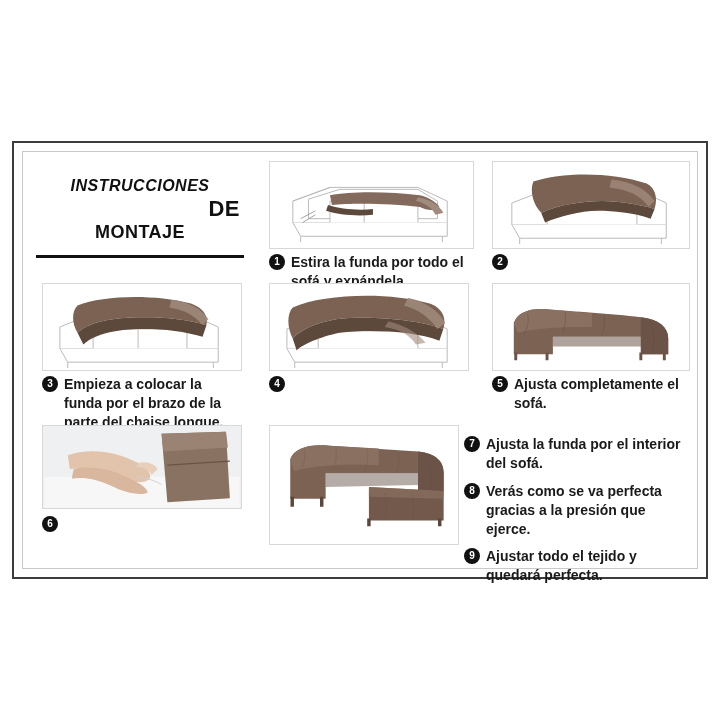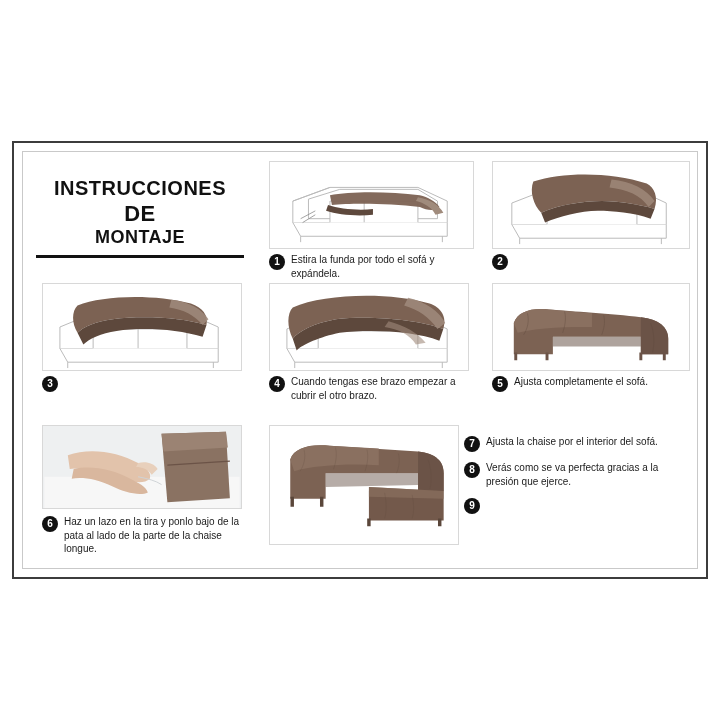--- a/index.html
+++ b/index.html
@@ -48,22 +48,22 @@
     width: 200px;
     text-align: center;
   }
   .title-line {
     display: block;
     font-weight: bold;
     letter-spacing: 0.5px;
     color: #111111;
     line-height: 1.18;
   }
-  .title-line.l1 { font-size: 20px; }
-  .title-line.l2 { font-size: 22px; }
+  .title-line.l1 { font-size: 16px; font-style: italic; }
+  .title-line.l2 { font-size: 22px; text-align: right; }
   .title-line.l3 { font-size: 18px; }
   .title-rule {
     position: absolute;
     left: 22px;
     top: 112px;
     width: 208px;
     height: 3px;
     background: #111111;
   }
 
@@ -95,23 +95,24 @@
     border-radius: 50%;
     background: #111111;
     color: #ffffff;
     font-size: 10px;
     font-weight: bold;
     line-height: 16px;
     text-align: center;
     margin-top: 1px;
   }
   .caption {
-    font-size: 10px;
+    font-size: 14px;
     line-height: 1.35;
     color: #1a1a1a;
+    font-weight: bold;
   }
 
   
   .step-list {
     position: absolute;
     left: 450px;
     top: 292px;
     width: 222px;
   }
   .step-list .caption-row {
@@ -196,20 +197,21 @@
           </g>
           <g>
             <path d="M34 22 C60 12, 110 10, 150 20 C162 24, 168 32, 166 42 C140 34, 100 32, 70 36 C52 38, 40 44, 34 50 C28 40, 28 28, 34 22 Z" fill="#7c6253"></path>
             <path d="M34 50 C40 44, 52 38, 70 36 C100 32, 140 34, 166 42 L162 54 C136 46, 100 44, 74 48 C58 50, 46 56, 40 62 Z" fill="#5d483c"></path>
             <path d="M130 16 C148 18, 162 26, 168 36 L162 42 C154 32, 142 26, 128 24 Z" fill="#a08b7c" opacity="0.85"></path>
           </g>
         </svg>
       </div>
       <div class="caption-row" style="left:0; top:92px; width:200px;">
         <span class="badge">3</span>
+        <span class="caption">Empieza a colocar la funda por el brazo de la parte del chaise longue.</span>
       </div>
     </div>
 
     <div class="panel" style="left:255px; top:140px; width:200px; height:120px;">
       <div class="art" style="width:200px; height:88px;">
         <svg viewBox="0 0 200 88" xmlns="http://www.w3.org/2000/svg">
           <g stroke="#b9b9b9" stroke-width="1" fill="#ffffff">
             <path d="M16 66 L16 46 L48 32 L150 32 L180 46 L180 66 Z"></path>
             <path d="M48 66 L48 48 L150 48 L150 66"></path>
             <path d="M16 66 L24 80 L180 80 L180 66"></path>
@@ -218,21 +220,20 @@
           <g>
             <path d="M22 24 C54 10, 120 8, 162 20 C174 24, 180 34, 176 46 C150 36, 100 32, 66 36 C44 40, 28 48, 22 56 C16 44, 16 30, 22 24 Z" fill="#7c6253"></path>
             <path d="M22 56 C28 48, 44 40, 66 36 C100 32, 150 36, 176 46 L172 58 C146 48, 100 46, 70 50 C50 54, 32 62, 26 68 Z" fill="#5d483c"></path>
             <path d="M140 14 C158 18, 172 28, 178 40 L170 46 C162 34, 150 26, 136 22 Z" fill="#a08b7c" opacity="0.85"></path>
             <path d="M120 38 C136 42, 150 50, 158 60 L148 62 C142 52, 130 46, 116 44 Z" fill="#a08b7c" opacity="0.6"></path>
           </g>
         </svg>
       </div>
       <div class="caption-row" style="left:0; top:92px; width:200px;">
         <span class="badge">4</span>
-        <span class="caption">Cuando tengas ese brazo empezar a cubrir el otro brazo.</span>
       </div>
     </div>
 
     <div class="panel" style="left:478px; top:140px; width:198px; height:120px;">
       <div class="art" style="width:198px; height:88px;">
         <svg viewBox="0 0 198 88" xmlns="http://www.w3.org/2000/svg">
           <g>
             <path d="M20 40 C24 28, 38 24, 56 26 C80 28, 120 30, 150 34 C168 36, 178 44, 178 56 L178 72 L150 72 L150 54 L60 54 L60 72 L20 72 Z" fill="#7c6253"></path>
             <path d="M20 40 C24 28, 38 24, 56 26 C70 27, 86 29, 100 30 L100 44 C78 44, 46 44, 24 50 Z" fill="#8a7060"></path>
             <path d="M150 34 C168 36, 178 44, 178 56 L178 72 L150 72 Z" fill="#6b5347"></path>
@@ -268,21 +269,20 @@
             <path d="M30 44 C48 40, 70 44, 88 54 C96 58, 104 62, 106 68 C98 72, 82 68, 70 62 C54 54, 38 52, 28 54 Z" fill="#d9b79e"></path>
             <path d="M96 38 C104 36, 112 38, 116 44 L110 50 C106 44, 100 42, 94 42 Z" fill="#e8d0bc"></path>
           </g>
           <g stroke="#cfd3d6" stroke-width="1" fill="none">
             <path d="M96 52 C106 54, 114 56, 120 60"></path>
           </g>
         </svg>
       </div>
       <div class="caption-row" style="left:0; top:90px; width:206px;">
         <span class="badge">6</span>
-        <span class="caption">Haz un lazo en la tira y ponlo bajo de la pata al lado de la parte de la chaise longue.</span>
       </div>
     </div>
 
     <div class="panel" style="left:255px; top:282px; width:190px; height:120px;">
       <div class="art" style="width:190px; height:120px;">
         <svg viewBox="0 0 190 120" xmlns="http://www.w3.org/2000/svg">
           <rect x="0" y="0" width="190" height="120" fill="#ffffff"></rect>
           <g>
             <path d="M20 34 C24 22, 40 18, 60 20 L150 26 C168 28, 176 36, 176 48 L176 66 L150 70 L150 48 L56 48 L56 74 L20 74 Z" fill="#7c6253"></path>
             <path d="M20 34 C24 22, 40 18, 60 20 L110 23 L110 40 C80 38, 44 40, 24 46 Z" fill="#8a7060"></path>
@@ -301,25 +301,26 @@
             <path d="M116 68 C118 78, 118 88, 116 94"></path>
             <path d="M144 70 C146 80, 146 88, 144 94"></path>
           </g>
         </svg>
       </div>
     </div>
 
     <div class="step-list">
       <div class="caption-row">
         <span class="badge">7</span>
-        <span class="caption">Ajusta la chaise por el interior del sofá.</span>
+        <span class="caption">Ajusta la funda por el interior del sofá.</span>
       </div>
       <div class="caption-row">
         <span class="badge">8</span>
         <span class="caption">Verás como se va perfecta gracias a la presión que ejerce.</span>
       </div>
       <div class="caption-row">
         <span class="badge">9</span>
+        <span class="caption">Ajustar todo el tejido y quedará perfecta.</span>
       </div>
     </div>
 
   </div>
 </div>
 
 </body></html>

